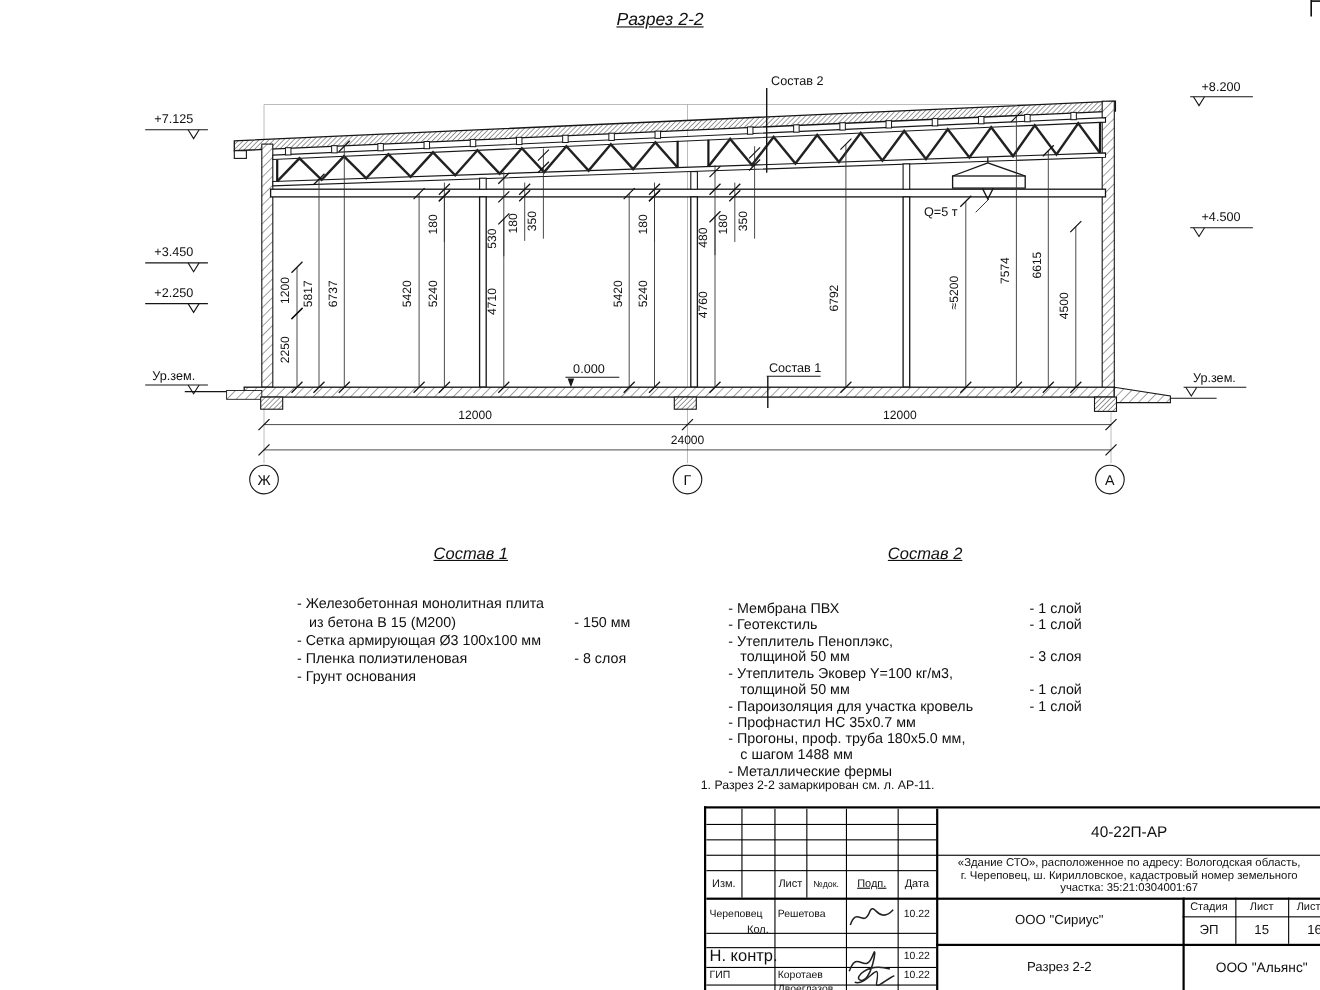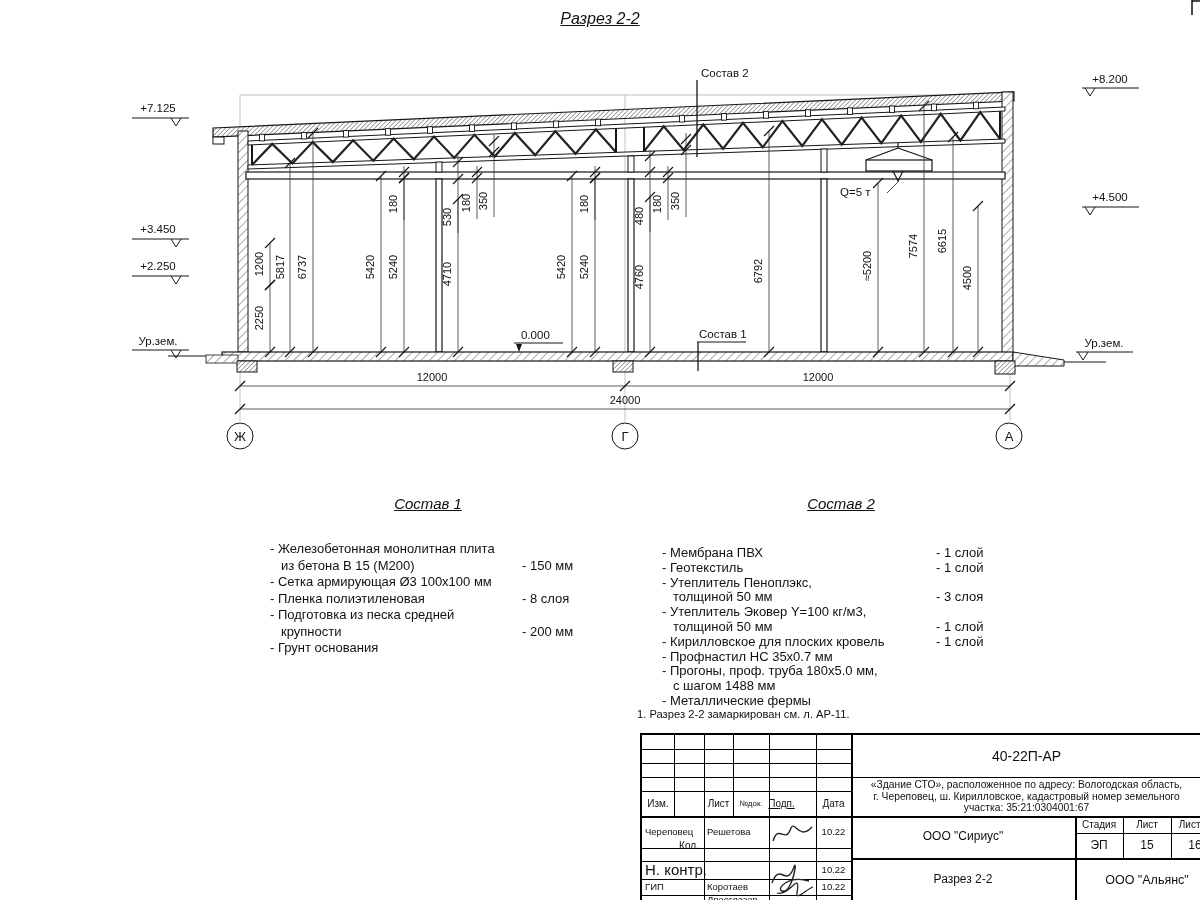--- a/index.html
+++ b/index.html
@@ -307,25 +307,20 @@
       </div>
     <div class="srow">
         <div class="stext">- Сетка армирующая Ø3 100х100 мм</div>
         <div class="sval" style="width:58px"></div>
       </div>
     <div class="srow">
         <div class="stext">- Пленка полиэтиленовая</div>
         <div class="sval" style="width:58px">-  8 слоя</div>
       </div>
     <div class="srow">
-        <div class="stext">- Подготовка из песка средней
-крупности</div>
-        <div class="sval" style="width:58px">- 200 мм</div>
-      </div>
-    <div class="srow">
         <div class="stext">- Грунт основания</div>
         <div class="sval" style="width:58px"></div>
       </div>
   </div>
 
   <div class="slist" style="left:662px;top:546px;width:330px;--lh:14.8px;">
     <div class="srow">
         <div class="stext">- Мембрана ПВХ</div>
         <div class="sval" style="width:56px">- 1 слой</div>
       </div>
@@ -337,21 +332,21 @@
         <div class="stext">- Утеплитель Пеноплэкс,
 толщиной 50 мм</div>
         <div class="sval" style="width:56px">- 3 слоя</div>
       </div>
     <div class="srow">
         <div class="stext">- Утеплитель Эковер Y=100 кг/м3,
 толщиной 50 мм</div>
         <div class="sval" style="width:56px">- 1 слой</div>
       </div>
     <div class="srow">
-        <div class="stext">- Кирилловское для плоских кровель</div>
+        <div class="stext">- Пароизоляция для участка кровель</div>
         <div class="sval" style="width:56px">- 1 слой</div>
       </div>
     <div class="srow">
         <div class="stext">- Профнастил НС 35х0.7 мм</div>
         <div class="sval" style="width:56px"></div>
       </div>
     <div class="srow">
         <div class="stext">- Прогоны, проф. труба 180х5.0 мм,
 с шагом 1488 мм</div>
         <div class="sval" style="width:56px"></div>
@@ -385,21 +380,21 @@
     <div class="vl" style="left:174px;top:0;height:167px;"></div>
     <div class="vl" style="left:209px;top:0;height:167px;width:2px;"></div>
     <div class="vl" style="left:433px;top:81px;height:86px;width:1.5px;"></div>
     <div class="vl" style="left:481px;top:81px;height:42px;"></div>
     <div class="vl" style="left:529px;top:81px;height:42px;"></div>
 
     <div class="cell" style="left:0;top:56px;width:32px;height:25px;">Изм.</div>
     <div class="cell" style="left:32px;top:56px;width:30px;height:25px;margin-top:42px;">Кол.</div>
     <div class="cell" style="left:62px;top:56px;width:29px;height:25px;">Лист</div>
     <div class="cell" style="left:91px;top:56px;width:36px;height:25px;font-size:8px;">№док.</div>
-    <div class="cell" style="left:116px;top:56px;width:47px;height:25px;text-decoration:underline;">Подп.</div>
+    <div class="cell" style="left:127px;top:56px;width:47px;height:25px;text-decoration:underline;">Подп.</div>
     <div class="cell" style="left:174px;top:56px;width:35px;height:25px;">Дата</div>
 
     <div class="cell cl" style="left:0;top:81px;width:62px;height:32px;font-size:9.5px;">Череповец</div>
     <div class="cell cl" style="left:62px;top:81px;width:65px;height:32px;font-size:9.5px;">Решетова</div>
     <div class="cell" style="left:174px;top:81px;width:35px;height:32px;font-size:9.5px;">10.22</div>
     <div class="cell cl" style="left:0;top:126px;width:62px;height:18px;font-size:15px;">Н. контр.</div>
     <div class="cell cl" style="left:62px;top:126px;width:65px;height:18px;font-size:9.5px;margin-top:30px;">Двоеглазов</div>
     <div class="cell" style="left:174px;top:126px;width:35px;height:18px;font-size:9.5px;">10.22</div>
     <div class="cell cl" style="left:0;top:144px;width:62px;height:16px;font-size:9.5px;">ГИП</div>
     <div class="cell cl" style="left:62px;top:144px;width:65px;height:16px;font-size:9.5px;">Коротаев</div>

